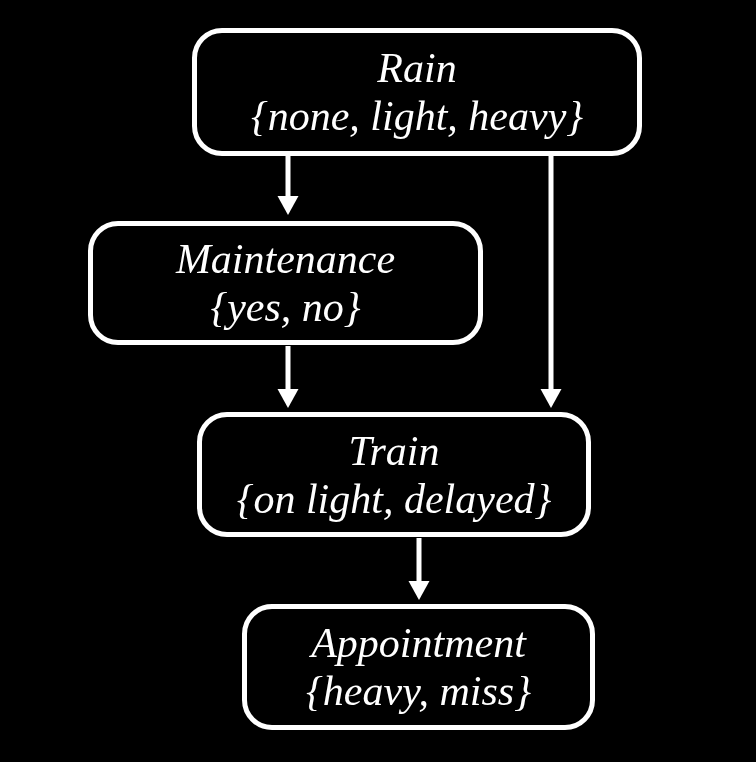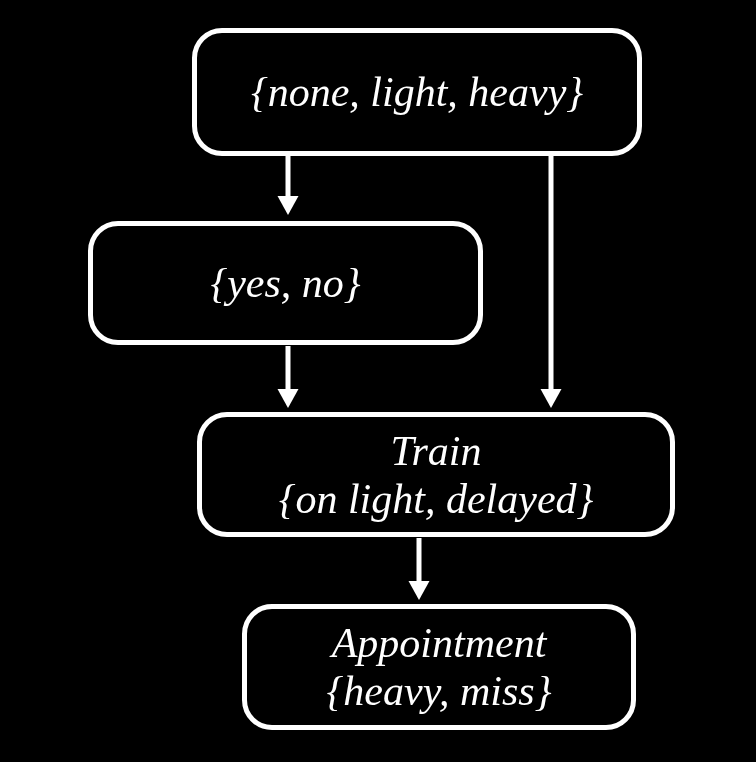--- a/index.html
+++ b/index.html
@@ -33,22 +33,22 @@
     align-items: center;
     justify-content: center;
     text-align: center;
     color: #ffffff;
     font-style: italic;
     font-size: 42px;
     line-height: 48px;
   }
   .node-rain        { left: 192px; top: 28px;  width: 450px; height: 128px; }
   .node-maintenance { left: 88px;  top: 221px; width: 395px; height: 124px; }
-  .node-train       { left: 197px; top: 412px; width: 478px; height: 125px; }
-  .node-appointment { left: 242px; top: 604px; width: 394px; height: 126px; }
+  .node-train       { left: 197px; top: 412px; width: 394px; height: 125px; }
+  .node-appointment { left: 242px; top: 604px; width: 353px; height: 126px; }
   .node-name, .node-values {
     white-space: nowrap;
   }
 </style>
 </head>
 <body>
 
 <div class="canvas">
 
   <svg class="edges-layer" viewBox="0 0 756 762" xmlns="http://www.w3.org/2000/svg">
@@ -64,24 +64,26 @@
       <line x1="288" y1="346" x2="288" y2="390" stroke="#ffffff" stroke-width="5"></line>
       <polygon points="288,408 277.5,389 298.5,389" fill="#ffffff"></polygon>
     </g>
     <g>
       <line x1="419" y1="538" x2="419" y2="582" stroke="#ffffff" stroke-width="5"></line>
       <polygon points="419,600 408.5,581 429.5,581" fill="#ffffff"></polygon>
     </g>
   </svg>
 
   <div class="node node-rain">
+    <div class="node-name">Rain</div>
     <div class="node-values">{none, light, heavy}</div>
   </div>
 
   <div class="node node-maintenance">
+    <div class="node-name">Maintenance</div>
     <div class="node-values">{yes, no}</div>
   </div>
 
   <div class="node node-train">
     <div class="node-name">Train</div>
     <div class="node-values">{on light, delayed}</div>
   </div>
 
   <div class="node node-appointment">
     <div class="node-name">Appointment</div>

